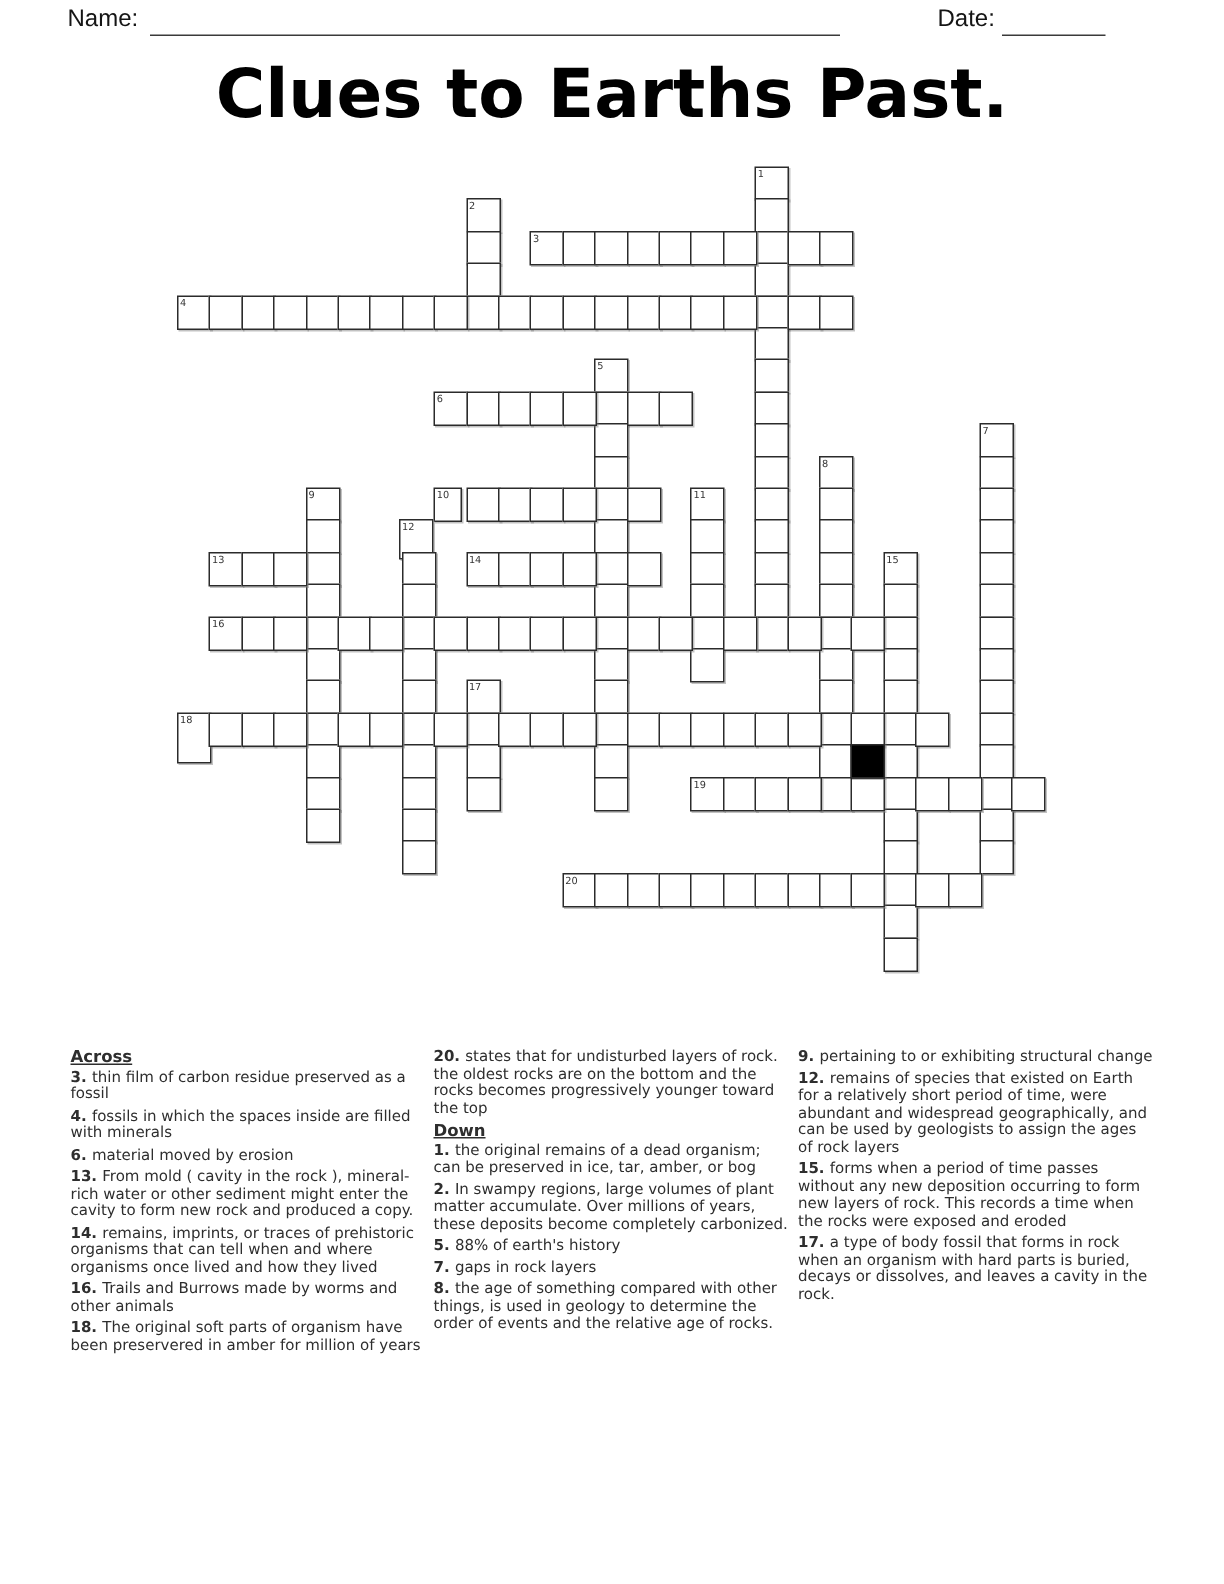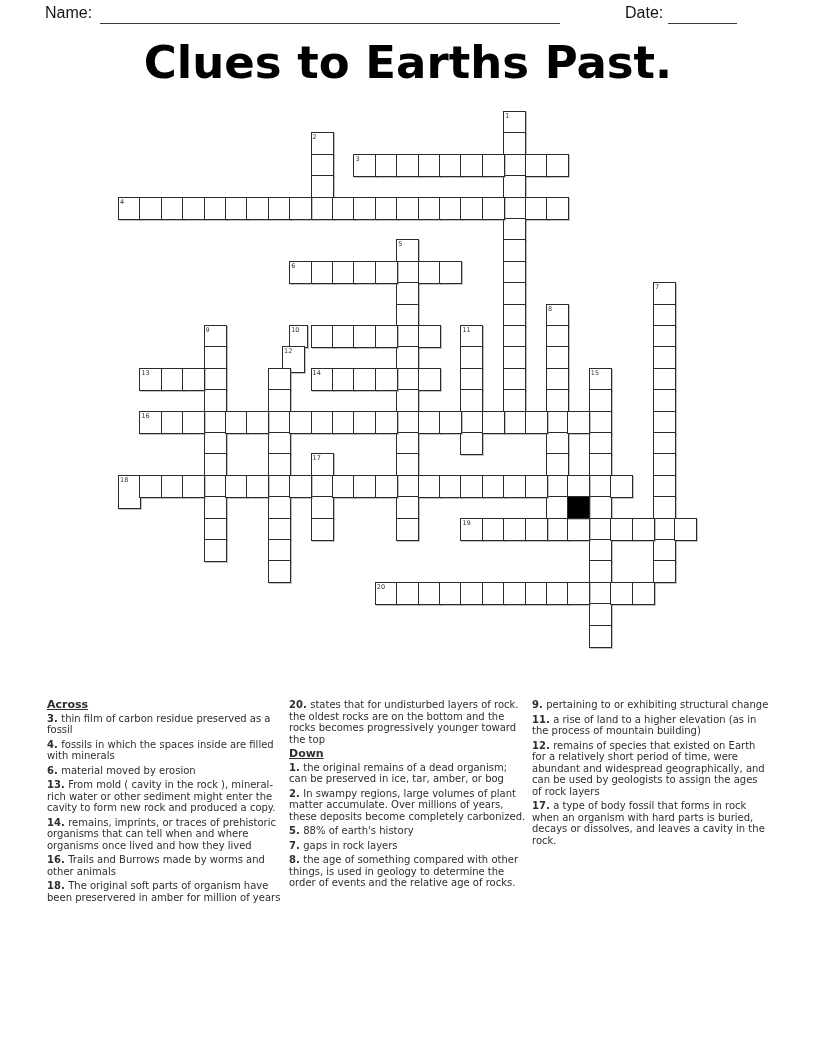--- a/index.html
+++ b/index.html
@@ -203,21 +203,21 @@
     <div class="cell" style="left: 374.8px; top: 325px; width: 23px; height: 23px;"></div>
     <div class="cell" style="left: 417.6px; top: 325px; width: 23px; height: 23px;"></div>
     <div class="cell" style="left: 460.4px; top: 325px; width: 23px; height: 23px;">
       <span class="cell-num">11</span>
     </div>
     <div class="cell" style="left: 460.4px; top: 346.4px; width: 23px; height: 23px;"></div>
     <div class="cell" style="left: 460.4px; top: 367.8px; width: 23px; height: 23px;"></div>
     <div class="cell" style="left: 460.4px; top: 389.2px; width: 23px; height: 23px;"></div>
     <div class="cell" style="left: 460.4px; top: 410.6px; width: 23px; height: 23px;"></div>
     <div class="cell" style="left: 460.4px; top: 432px; width: 23px; height: 23px;"></div>
-    <div class="cell" style="left: 282px; top: 346.4px; width: 23px; height: 27px;">
+    <div class="cell" style="left: 266px; top: 346.4px; width: 23px; height: 27px;">
       <span class="cell-num">12</span>
     </div>
     <div class="cell" style="left: 267.8px; top: 367.8px; width: 23px; height: 23px;"></div>
     <div class="cell" style="left: 267.8px; top: 389.2px; width: 23px; height: 23px;"></div>
     <div class="cell" style="left: 267.8px; top: 410.6px; width: 23px; height: 23px;"></div>
     <div class="cell" style="left: 267.8px; top: 432px; width: 23px; height: 23px;"></div>
     <div class="cell" style="left: 267.8px; top: 453.4px; width: 23px; height: 23px;"></div>
     <div class="cell" style="left: 267.8px; top: 474.8px; width: 23px; height: 23px;"></div>
     <div class="cell" style="left: 267.8px; top: 496.2px; width: 23px; height: 23px;"></div>
     <div class="cell" style="left: 267.8px; top: 517.6px; width: 23px; height: 23px;"></div>
@@ -334,16 +334,16 @@
     <div class="clue-item"><span class="clue-num">20. </span><span>states that for undisturbed layers of rock. the oldest rocks are on the bottom and the rocks becomes progressively younger toward the top</span></div>
     <div class="clue-header">Down</div>
     <div class="clue-item"><span class="clue-num">1. </span><span>the original remains of a dead organism; can be preserved in ice, tar, amber, or bog</span></div>
     <div class="clue-item"><span class="clue-num">2. </span><span>In swampy regions, large volumes of plant matter accumulate. Over millions of years, these deposits become completely carbonized.</span></div>
     <div class="clue-item"><span class="clue-num">5. </span><span>88% of earth's history</span></div>
     <div class="clue-item"><span class="clue-num">7. </span><span>gaps in rock layers</span></div>
     <div class="clue-item"><span class="clue-num">8. </span><span>the age of something compared with other things, is used in geology to determine the order of events and the relative age of rocks.</span></div>
   </div>
 <div id="clue-col-3" class="clue-col">
     <div class="clue-item"><span class="clue-num">9. </span><span>pertaining to or exhibiting structural change</span></div>
-    <div class="clue-item"><span class="clue-num">11. </span><span>a rise of land to a higher elevation (as in the process of mountain building)</span></div>
     <div class="clue-item"><span class="clue-num">12. </span><span>remains of species that existed on Earth for a relatively short period of time, were abundant and widespread geographically, and can be used by geologists to assign the ages of rock layers</span></div>
+    <div class="clue-item"><span class="clue-num">15. </span><span>forms when a period of time passes without any new deposition occurring to form new layers of rock. This records a time when the rocks were exposed and eroded</span></div>
     <div class="clue-item"><span class="clue-num">17. </span><span>a type of body fossil that forms in rock when an organism with hard parts is buried, decays or dissolves, and leaves a cavity in the rock.</span></div>
   </div>
 
 </body></html>

